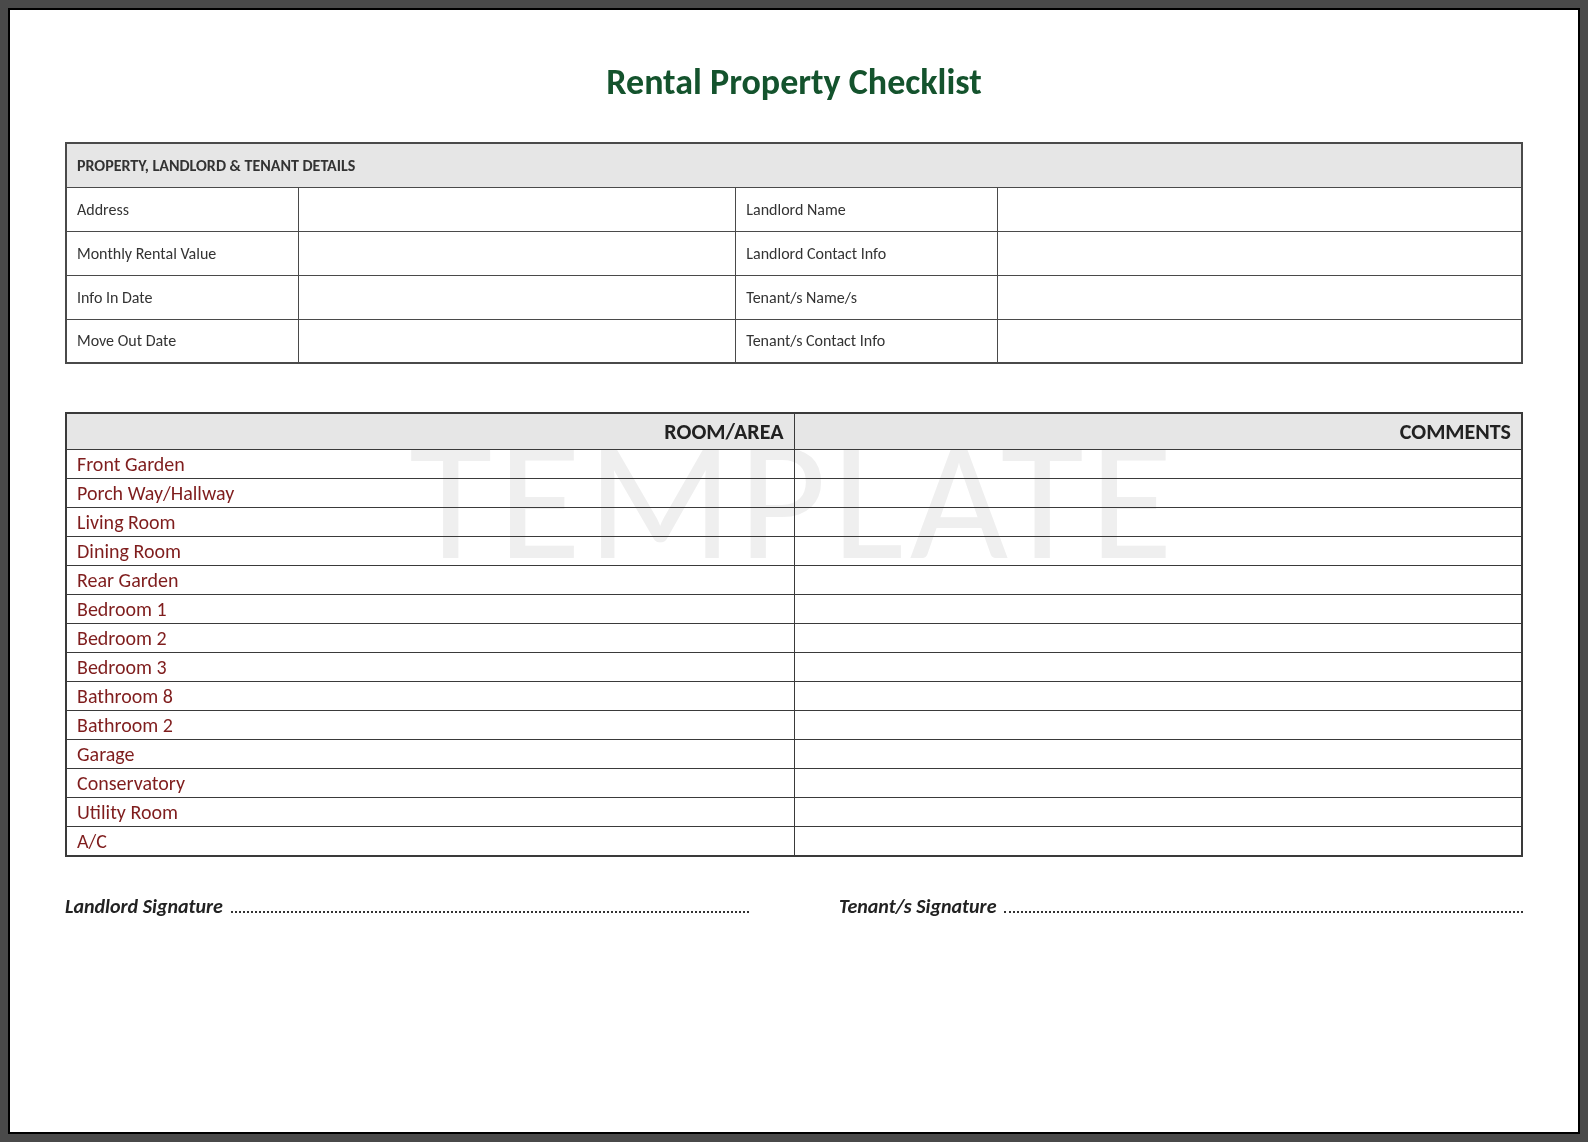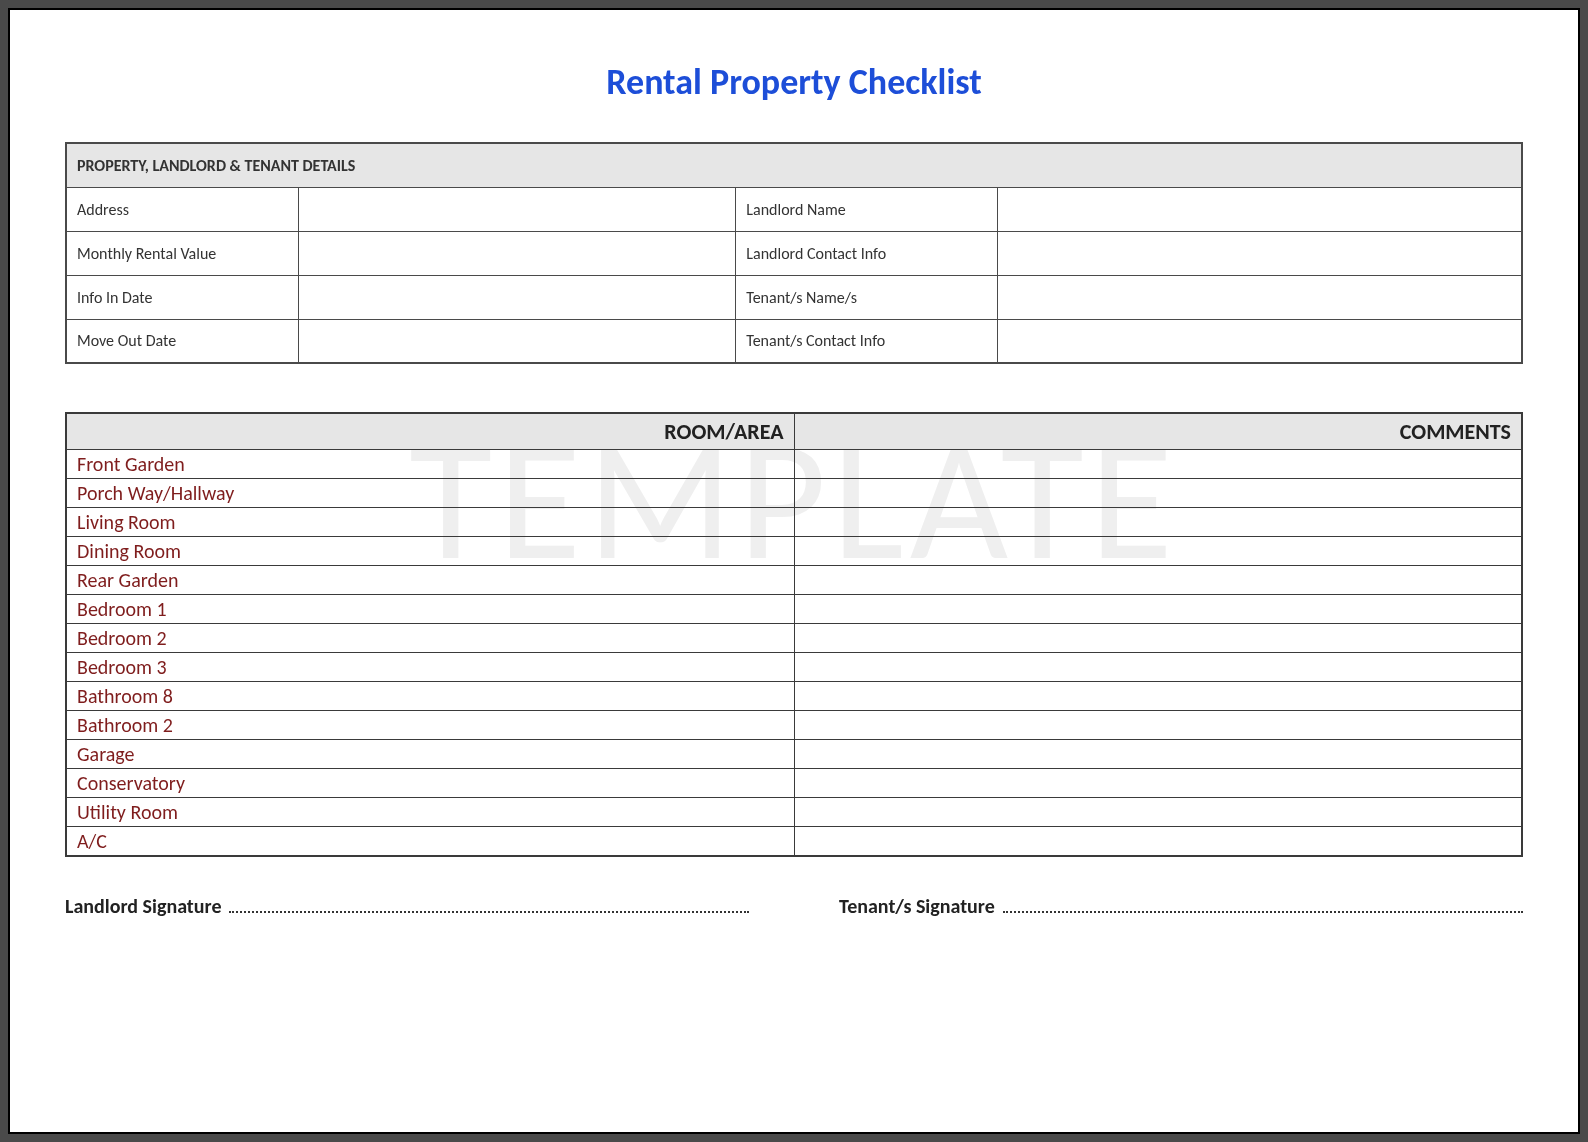--- a/index.html
+++ b/index.html
@@ -20,21 +20,21 @@
       width: 100%;
       height: 100%;
       padding: 50px 55px 40px 55px;
       position: relative;
       overflow: hidden;
     }
     .title {
       text-align: center;
       font-size: 36px;
       font-weight: 700;
-      color: #1d4ed8;
+      color: #14532d;
       margin-bottom: 38px;
     }
     
     .details-table {
       width: 100%;
       border-collapse: collapse;
       border: 2px solid #4a4a4a;
       margin-bottom: 48px;
     }
     .details-header {
@@ -96,20 +96,21 @@
     }
     .sig-item {
       display: flex;
       align-items: baseline;
       flex: 1;
       white-space: nowrap;
     }
     .sig-label {
       font-weight: 700;
       margin-right: 8px;
+      font-style: italic;
     }
     .sig-line {
       flex: 1;
       border-bottom: 2px dotted #333;
       height: 1em;
       min-width: 200px;
     }
 
     
     .watermark {

